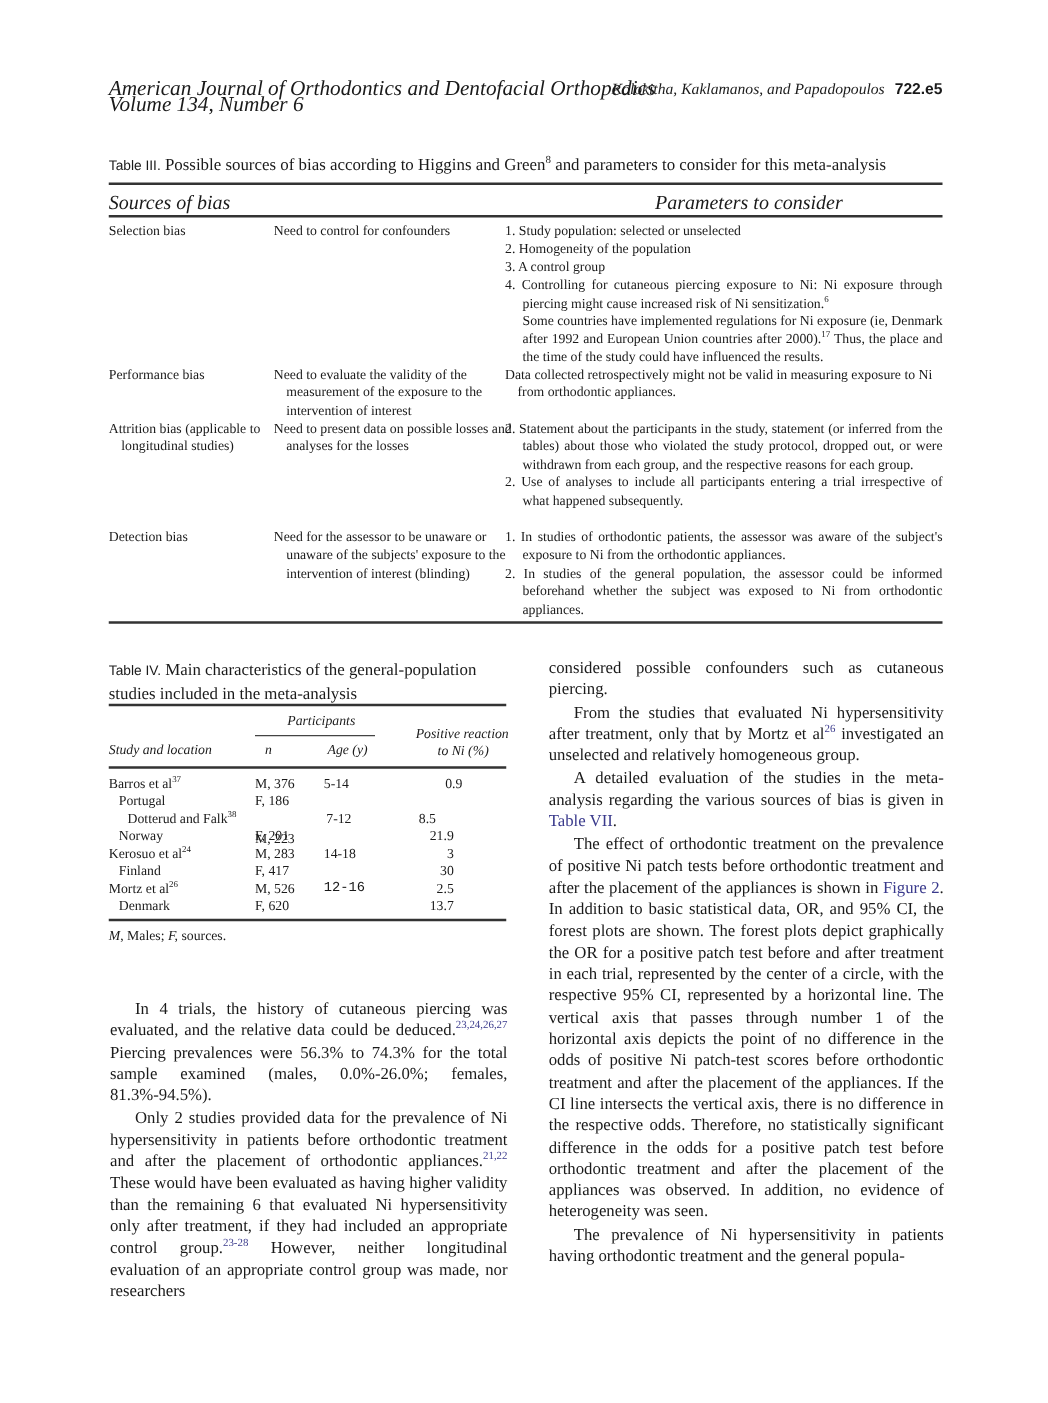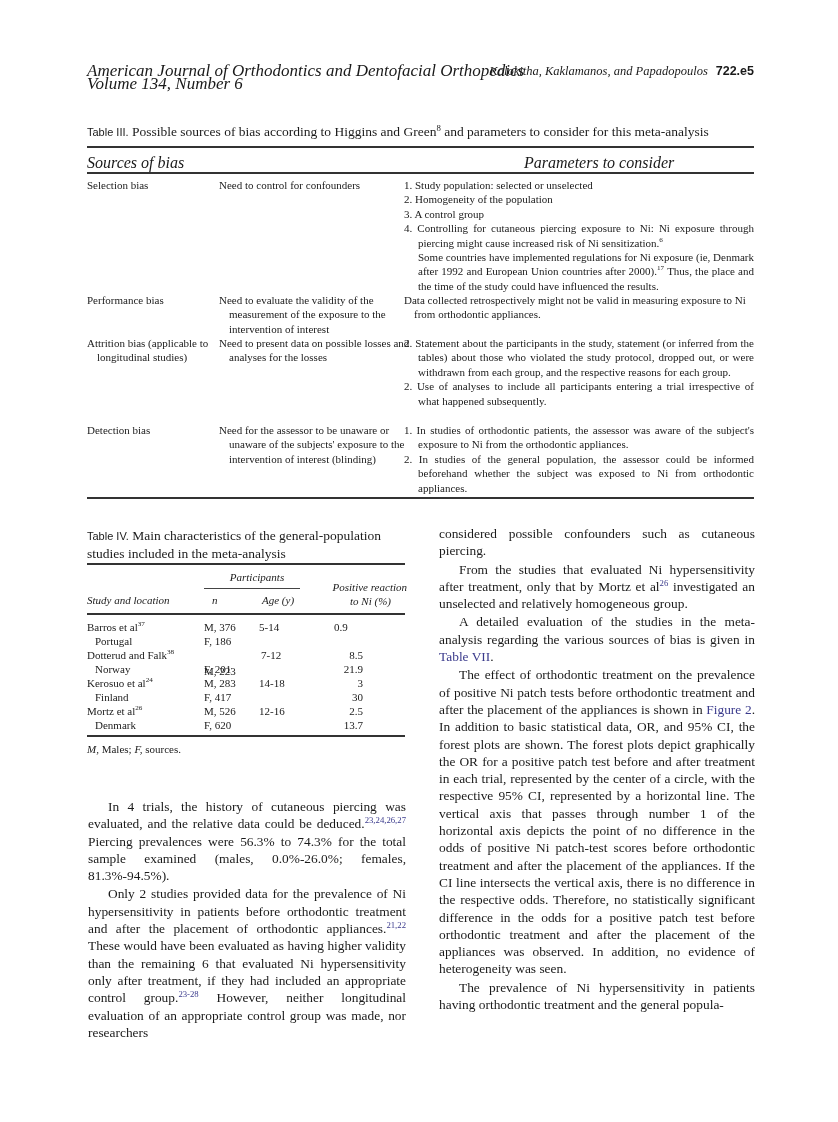--- a/index.html
+++ b/index.html
@@ -102,44 +102,44 @@
     <div>Positive reaction</div>
     <div style="padding-right:16px;">to Ni (%)</div>
   </div>
   <div class="rule thick" style="left:87px; top:613px; width:318px;"></div>
 
   <div class="cell" style="left:87px; top:620px;"><span>Barros et al</span><sup>37</sup></div>
   <div class="cell" style="left:95px; top:634px;">Portugal</div>
   <div class="cell" style="left:204px; top:620px;">M, 376</div>
   <div class="cell" style="left:204px; top:634px;">F, 186</div>
   <div class="cell" style="left:259px; top:620px;">5-14</div>
-  <div class="cell" style="left:334px; top:620px; width:28px; text-align:left;">0.9</div>
+  <div class="cell" style="left:349px; top:620px; width:28px; text-align:center;">0.9</div>
   <div class="cell" style="left:335px; top:634px; width:28px; text-align:right;"></div>
 
-  <div class="cell" style="left:87px; top:648px;"><span>Dotterud and Falk</span><sup>38</sup></div>
+  <div class="cell" style="left:102px; top:648px;"><span>Dotterud and Falk</span><sup>38</sup></div>
   <div class="cell" style="left:95px; top:662px;">Norway</div>
   <div class="cell" style="left:204px; top:664px;">M, 223</div>
   <div class="cell" style="left:204px; top:662px;">F, 201</div>
   <div class="cell" style="left:261px; top:648px;">7-12</div>
-  <div class="cell" style="left:335px; top:648px; width:28px; text-align:right;">8.5</div>
+  <div class="cell" style="left:335px; top:648px; width:28px; ">8.5</div>
   <div class="cell" style="left:335px; top:662px; width:28px; text-align:right;">21.9</div>
 
   <div class="cell" style="left:87px; top:676px;"><span>Kerosuo et al</span><sup>24</sup></div>
   <div class="cell" style="left:95px; top:690px;">Finland</div>
   <div class="cell" style="left:204px; top:676px;">M, 283</div>
   <div class="cell" style="left:204px; top:690px;">F, 417</div>
   <div class="cell" style="left:259px; top:676px;">14-18</div>
   <div class="cell" style="left:335px; top:676px; width:28px; text-align:right;">3</div>
   <div class="cell" style="left:335px; top:690px; width:28px; text-align:right;">30</div>
 
   <div class="cell" style="left:87px; top:704px;"><span>Mortz et al</span><sup>26</sup></div>
   <div class="cell" style="left:95px; top:718px;">Denmark</div>
   <div class="cell" style="left:204px; top:704px;">M, 526</div>
   <div class="cell" style="left:204px; top:718px;">F, 620</div>
-  <div class="cell" style="left:259px; top:704px;">12-16</div>
+  <div class="cell" style="left:259px; top:704px;font-family:Liberation Mono, monospace;">12-16</div>
   <div class="cell" style="left:335px; top:704px; width:28px; text-align:right;">2.5</div>
   <div class="cell" style="left:335px; top:718px; width:28px; text-align:right;">13.7</div>
 
   <div class="rule thick" style="left:87px; top:735px; width:318px;"></div>
 </div>
 <div class="abs t4-foot">
   <i>M</i><span>, Males; </span><i>F,</i><span> sources.</span>
 </div>
 
 <div class="abs body-col col-left">

